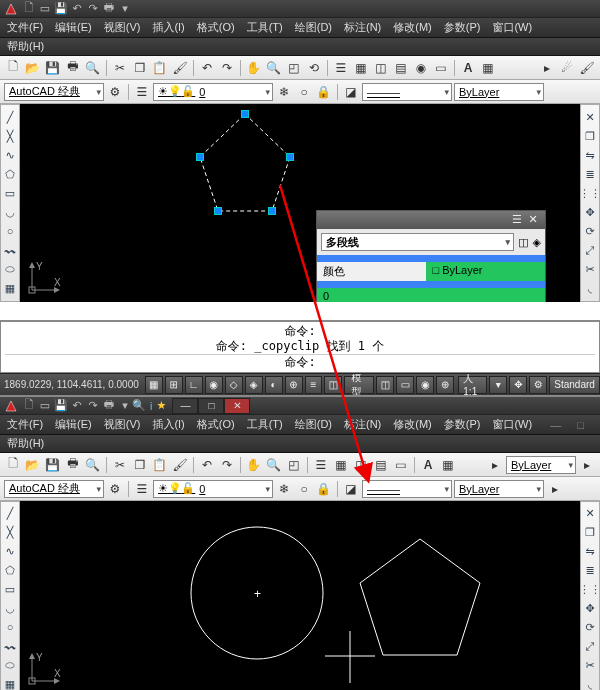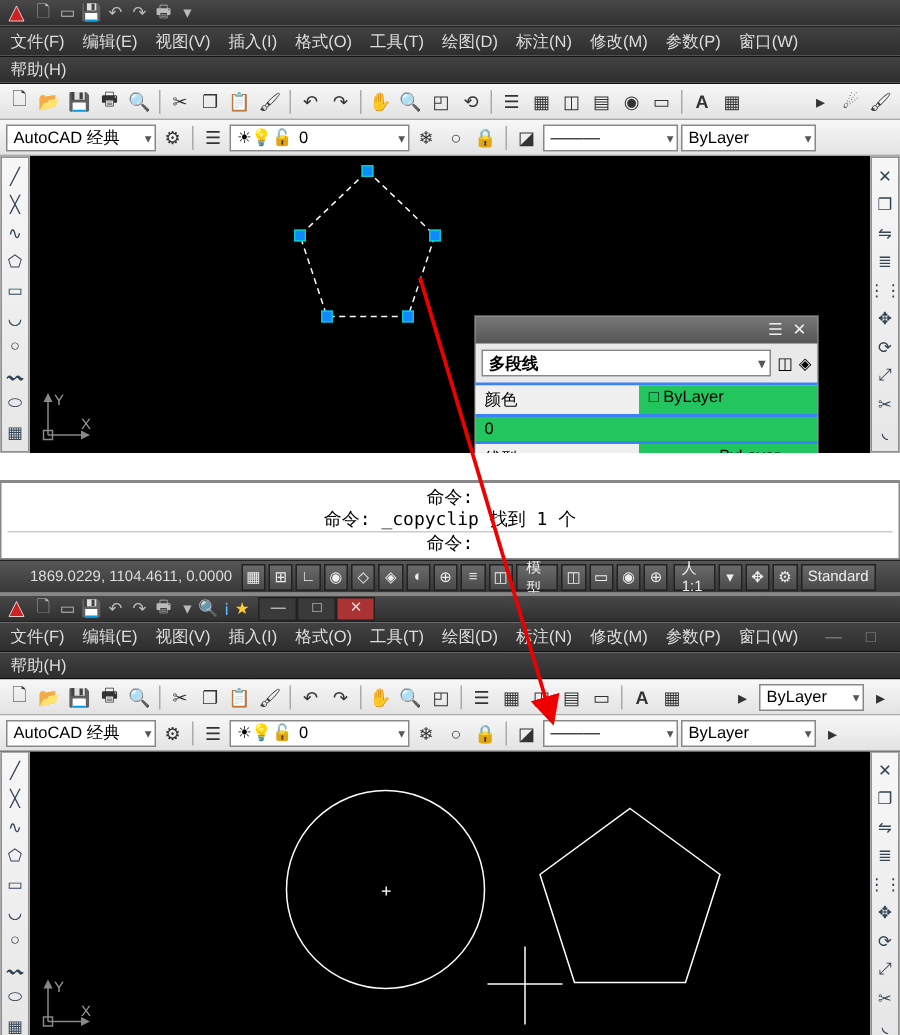--- a/index.html
+++ b/index.html
@@ -14,49 +14,49 @@
   .winbtns { display:flex; gap:0; }
   .winbtn { width:26px; height:16px; background:#3a3a3a; color:#ddd; text-align:center; line-height:14px; font-size:10px; border:1px solid #222; }
   .winbtn.close { background:#a33; }
 
   .menubar { background: linear-gradient(#424242,#2e2e2e); color:#ddd; height:20px; display:flex; align-items:center; padding:0 4px; gap:6px; font-size:11px; border-bottom:1px solid #111; }
   .menubar span { padding:1px 3px; cursor:default; white-space:nowrap; }
 
   .toolbar { background:linear-gradient(#f7f7f7,#e3e3e3); border-bottom:1px solid #aaa; height:24px; display:flex; align-items:center; padding:0 4px; gap:2px; overflow:hidden; }
   .toolbar .tb { width:18px; height:18px; border:1px solid transparent; display:flex; align-items:center; justify-content:center; font-size:12px; color:#333; }
   .toolbar .sep { width:1px; height:16px; background:#aaa; margin:0 2px; }
-  .toolbar .combo { height:18px; border:1px solid #888; background:#fff; font-size:11px; padding:0 14px 0 4px; display:flex; align-items:center; position:relative; min-width:80px; }
+  .toolbar .combo { height:18px; border:1px solid #888; background:#fff; font-size:11px; padding:0 14px 0 4px; display:flex; align-items:center; position:relative; min-width:80px;text-decoration:underline; }
   .toolbar .combo:after { content:"▾"; position:absolute; right:2px; font-size:9px; color:#555; }
 
   .editor { position:relative; background:#000; overflow:hidden; }
   .left-palette, .right-palette { position:absolute; top:0; bottom:0; width:20px; background:linear-gradient(#f7f7f7,#e6e6e6); display:flex; flex-direction:column; align-items:center; gap:3px; padding-top:4px; border:1px solid #aaa; }
   .left-palette { left:0; }
   .right-palette { right:0; }
   .pal { width:16px; height:16px; display:flex; align-items:center; justify-content:center; font-size:11px; color:#345; }
 
   .ucs { position:absolute; left:24px; bottom:4px; }
   .ucs svg { display:block; }
   .ucs-label { fill:#999; font-size:10px; }
 
   .cmdarea { border:1px solid #888; border-top:2px solid #888; background:#fff; padding:2px 4px; font-size:12px; font-family: SimSun, monospace; }
   .cmdarea div { line-height:15px; white-space:pre;text-align:center; }
   .cmd-input { border-top:1px solid #ccc; }
 
-  .statusbar { background:linear-gradient(#565656,#383838); color:#ddd; height:22px; display:flex; align-items:center; font-size:10px; border-top:1px solid #222; padding:0 16px; gap:2px; overflow:hidden; }
+  .statusbar { background:linear-gradient(#565656,#383838); color:#ddd; height:22px; display:flex; align-items:center; font-size:10px; border-top:1px solid #222; padding:0 0; gap:2px; overflow:hidden; }
   .statusbar .coord { white-space:nowrap; padding:0 4px; }
   .statusbar .sb { width:22px; height:18px; background:linear-gradient(#6a6a6a,#4a4a4a); border:1px solid #222; display:flex; align-items:center; justify-content:center; font-size:10px; color:#eee; }
 
   
   .props { position:absolute; background:#e9e9e9; border:1px solid #555; font-size:11px; width:230px; }
   .props .phdr { background:linear-gradient(#777,#555); color:#fff; height:18px; display:flex; align-items:center; padding:0 4px; }
   .props .phdr .picon { width:16px; height:14px; display:flex; align-items:center; justify-content:center; color:#eee; margin-left:2px; }
   .props .psel { padding:4px; display:flex; align-items:center; gap:4px; }
   .props .psel .pcombo { flex:1; height:18px; border:1px solid #888; background:#fff; position:relative; padding:0 14px 0 4px; display:flex; align-items:center;font-weight:bold; }
   .props .psel .pcombo:after { content:"▾"; position:absolute; right:3px; font-size:9px; color:#555; }
-  .props .prow { display:flex; border-top:2px solid #3b82f6; }
+  .props .prow { display:flex; border-top:7px solid #3b82f6; }
   .props .plabel { width:48%; padding:2px 6px; background:#f0f0f0; }
   .props .pval { flex:1; padding:2px 6px; background:#22c55e; }
 
   
   .grip { position:absolute; width:8px; height:8px; background:#1188ff; border:1px solid #0cc; transform:translate(-4px,-4px); }
 
   
   #arrow-overlay { position:absolute; left:0; top:0; pointer-events:none; }
 
   .divider { height:2px; background:#888; }

